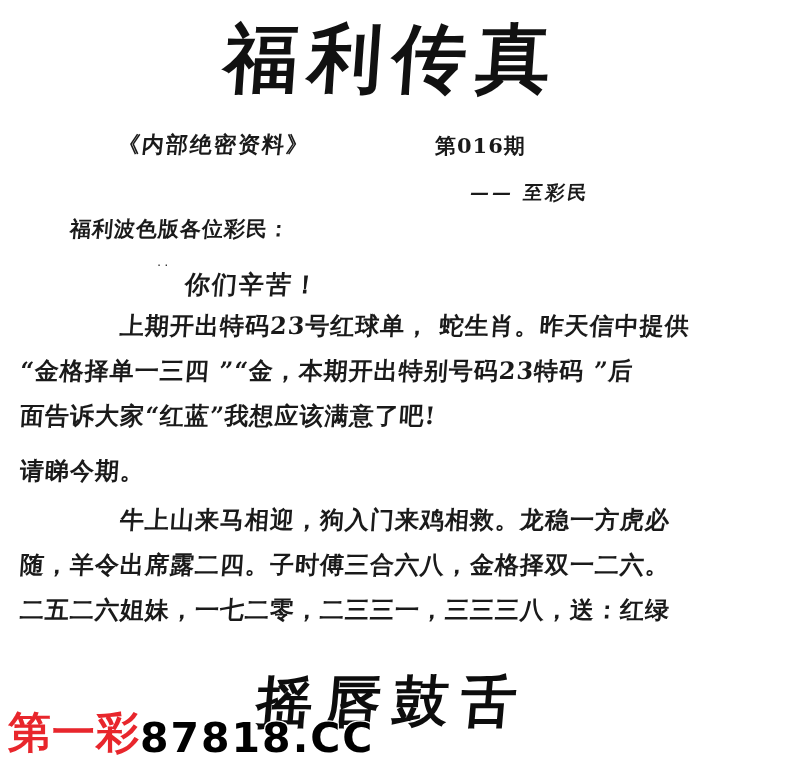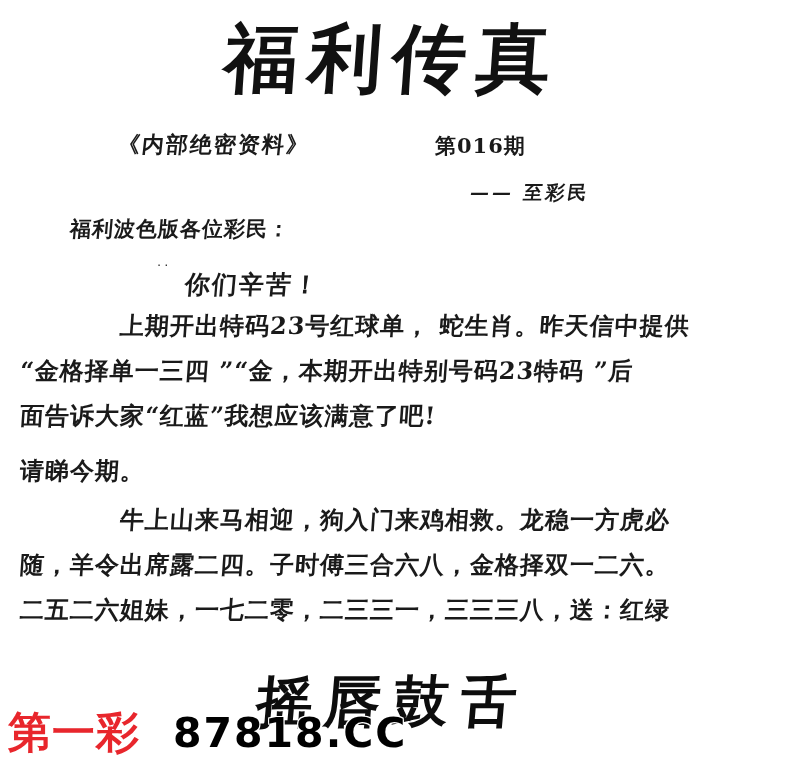--- a/index.html
+++ b/index.html
@@ -156,22 +156,22 @@
     color: #0d0d0d;
     transform: skewX(-5deg);
   }
 
   
   .brand {
     position: absolute;
     left: 8px;
     bottom: 10px;
     display: flex;
-    align-items: center;
-    gap: 33px;
+    align-items: flex-end;
+    gap: 0;
     margin-top: 16px;
   }
   .brand-name {
     font-family: "DejaVu Sans", sans-serif;
     font-size: 43px;
     font-weight: bold;
     color: #e8262c;
     letter-spacing: 1px;
     text-shadow: 1px 1px 0 #ffffff, -1px -1px 0 #ffffff, 1px -1px 0 #ffffff, -1px 1px 0 #ffffff;
   }

